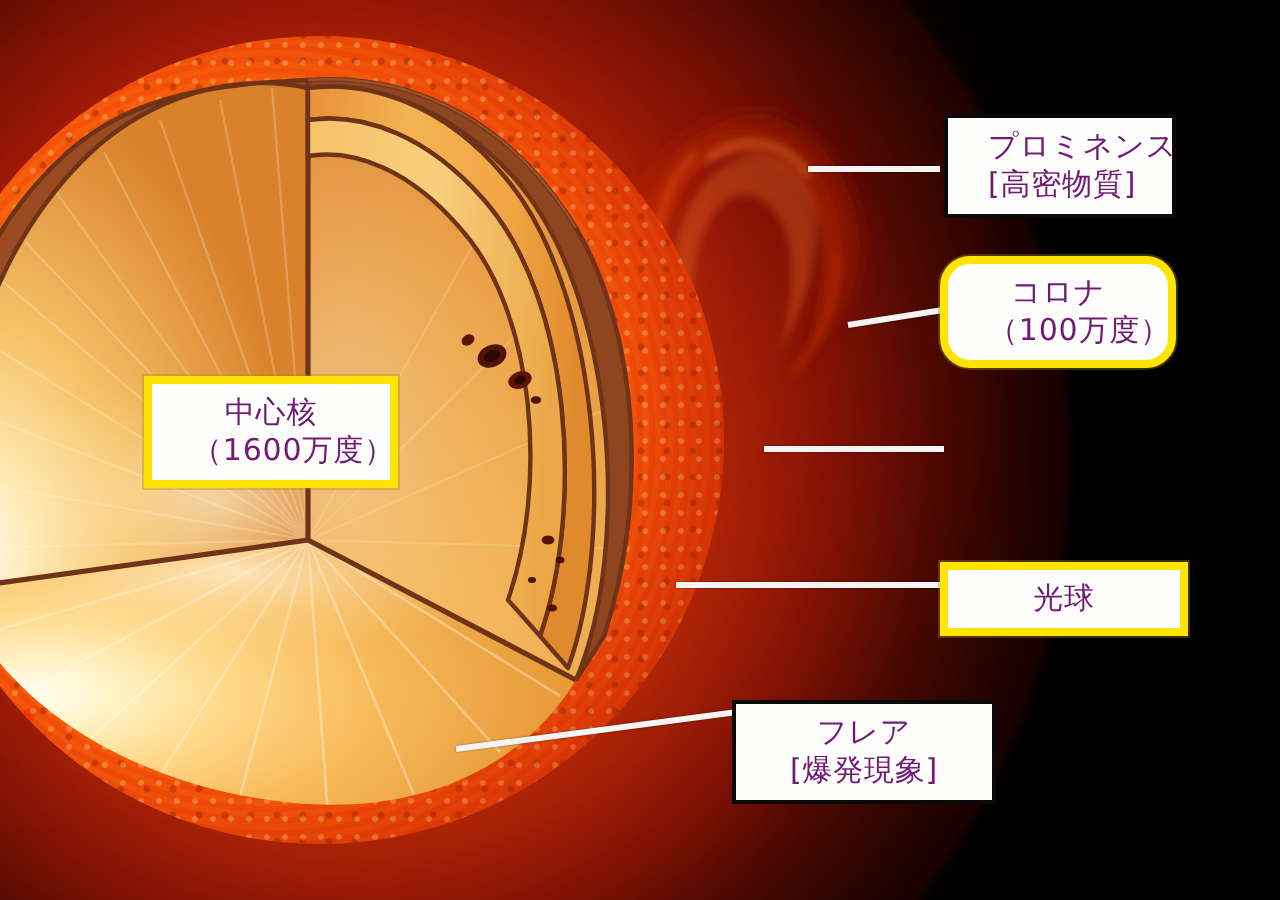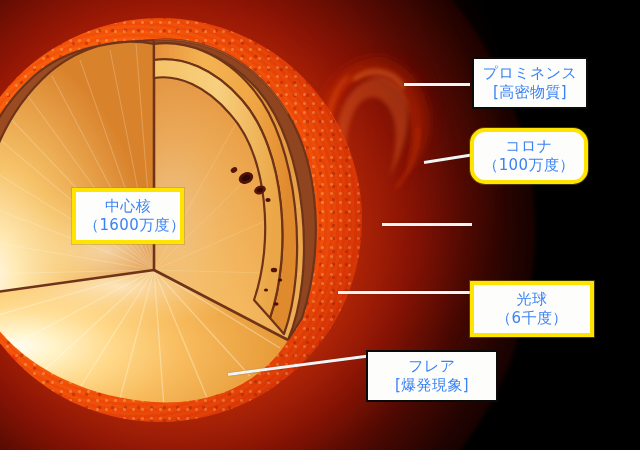--- a/index.html
+++ b/index.html
@@ -116,25 +116,25 @@
     left:-42px; top:18px;
     width:404px; height:404px;
   }
 
   
   .label{
     position:absolute;
     box-sizing:border-box;
     background:#fdfdfb;
     text-align:center;
-    color:#3b82f6;
+    color:#701a75;
     line-height:1.28;
     font-size:15px;
     letter-spacing:.4px;
-    padding:5px 8px;
+    padding:5px 20px;
     white-space:nowrap;
   }
   .label.yellow{
     border:4px solid #ffe400;
     box-shadow:0 0 0 1px rgba(160,140,0,.35);
   }
   .label.black{
     border:2px solid #0a0a0a;
   }
   .label .l1{display:block;}
@@ -356,24 +356,23 @@
   </div>
 
   <div class="label yellow" style="left:470px;top:128px;width:118px;border-radius:15px;">
     <span class="l1">コロナ</span>
     <span class="l2">（100万度）</span>
   </div>
 
 
   <div class="label yellow" style="left:470px;top:281px;width:124px;">
     <span class="l1">光球</span>
-    <span class="l2">（6千度）</span>
-  </div>
-
-  <div class="label yellow" style="left:72px;top:188px;width:112px;">
+  </div>
+
+  <div class="label yellow" style="left:72px;top:188px;width:127px;">
     <span class="l1">中心核</span>
     <span class="l2">（1600万度）</span>
   </div>
 
   <div class="label black" style="left:366px;top:350px;width:132px;">
     <span class="l1">フレア</span>
     <span class="l2">[爆発現象]</span>
   </div>
 
 </div>

